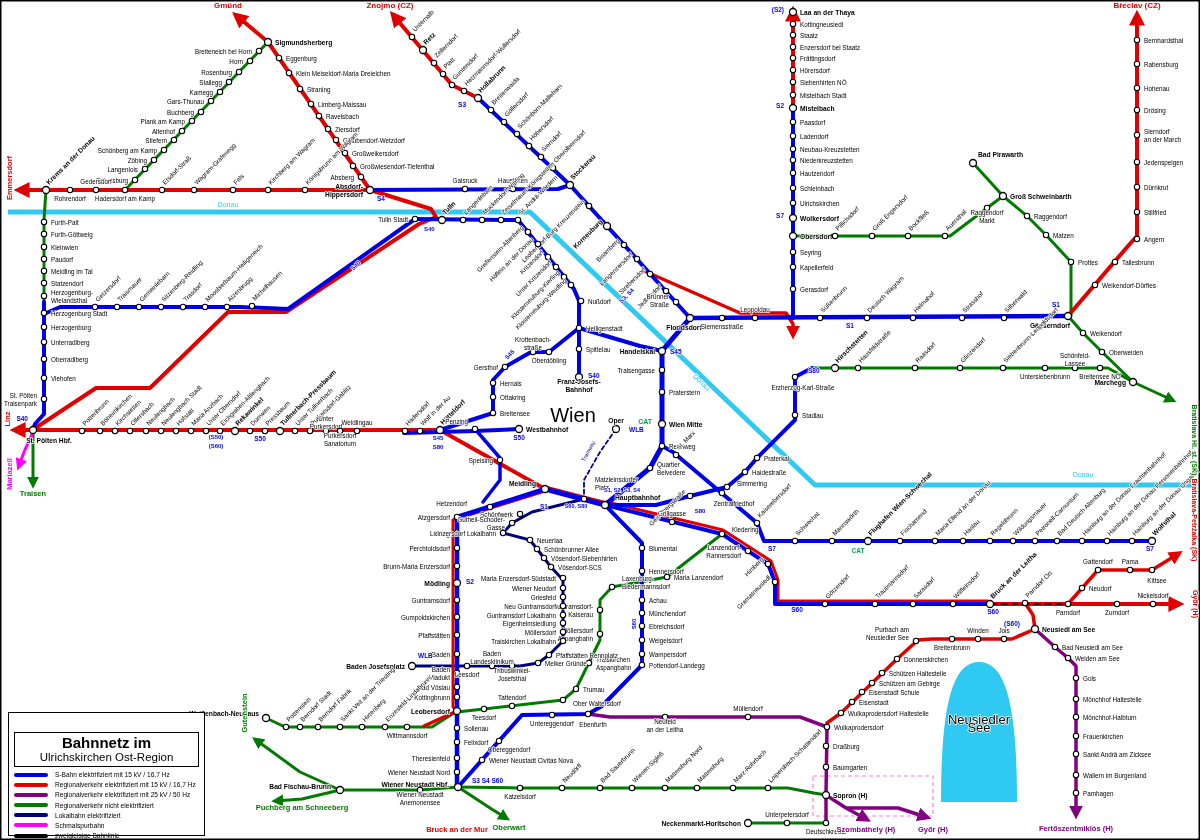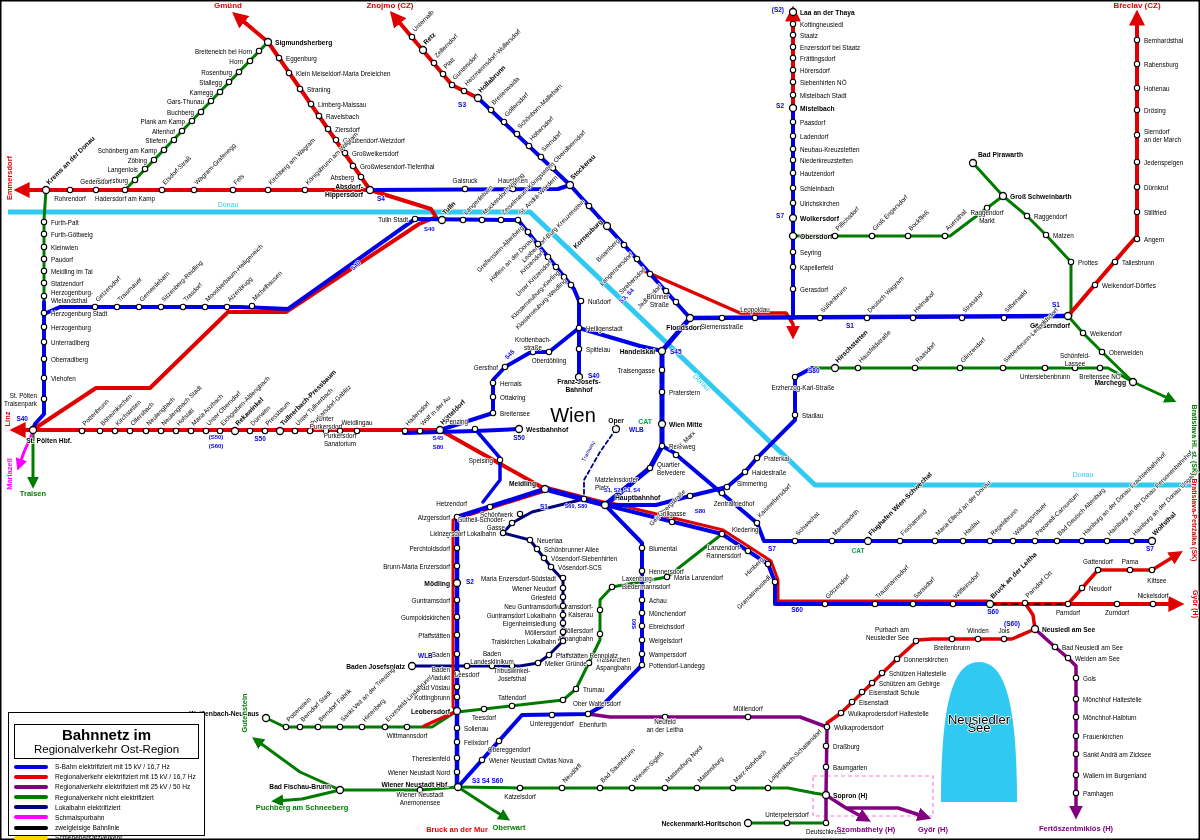--- a/index.html
+++ b/index.html
@@ -2,21 +2,21 @@
 <html><head>
 <meta charset="utf-8">
 <style>
   html,body{margin:0;padding:0;background:#fff;}
   .stage{position:relative;width:1200px;height:840px;overflow:hidden;font-family:"Liberation Sans",sans-serif;}
   svg{position:absolute;left:0;top:0;}
   .sl{font-family:"Liberation Sans",sans-serif;font-size:6.3px;fill:#000;paint-order:stroke;stroke:#fff;stroke-width:1.4px;stroke-linejoin:round;}
   .slb{font-weight:bold;font-size:6.7px;}
   .ml{font-family:"Liberation Sans",sans-serif;paint-order:stroke;stroke:#fff;stroke-width:1.4px;stroke-linejoin:round;}
   #legend{position:absolute;left:8px;top:712px;width:197px;height:124px;background:#fff;border:1.5px solid #000;box-sizing:border-box;padding:2px 5px;z-index:5;}
-  #legend .ttl{border:1px solid #000;text-align:center;padding:1px 0 3px 0;margin:9px 0 4px 0;}
+  #legend .ttl{border:1px solid #000;text-align:center;padding:1px 0 3px 0;margin:17px 0 4px 0;}
   #legend .t1{font-size:15px;font-weight:bold;}
   #legend .t2{font-size:11.5px;}
   .lrow{display:flex;align-items:center;margin:3.2px 0;}
   .lsw{width:34px;height:4px;border-radius:2px;margin-right:7px;flex:0 0 auto;}
   .llb{font-size:6.6px;color:#000;white-space:nowrap;}
 </style>
 </head>
 <body>
 
 <div class="stage">
@@ -849,21 +849,21 @@
       <text x="472" y="783" class="ml" text-anchor="start" fill="#0000E8" font-size="6.5" font-weight="bold">S3 S4 S60</text>
       <text x="652" y="424" class="ml" text-anchor="end" fill="#00A650" font-size="7" font-weight="bold">CAT</text>
       <text x="858" y="553" class="ml" text-anchor="middle" fill="#00A650" font-size="6.5" font-weight="bold">CAT</text>
       <text x="629" y="432" class="ml" text-anchor="start" fill="#0000E8" font-size="6.5" font-weight="bold">WLB</text>
       <text x="418" y="658" class="ml" text-anchor="start" fill="#0000E8" font-size="6.5" font-weight="bold">WLB</text>
       <text x="590" y="452" class="ml" text-anchor="middle" fill="#000080" font-size="5.5" transform="rotate(-62 590 452)">Tramway</text>
     </svg>
   <div id="legend">
     <div class="ttl">
       <div class="t1">Bahnnetz im</div>
-      <div class="t2">Regionalverkehr Ost-Region</div>
+      <div class="t2">Ulrichskirchen Ost-Region</div>
     </div>
     <div id="legend-items">
         <div class="lrow">
           <div class="lsw" style="background: rgb(0, 0, 232);"></div>
           <div class="llb">S-Bahn elektrifiziert mit 15 kV / 16,7 Hz</div>
         </div>
         <div class="lrow">
           <div class="lsw" style="background: rgb(225, 0, 0);"></div>
           <div class="llb">Regionalverkehr elektrifiziert mit 15 kV / 16,7 Hz</div>
         </div>

